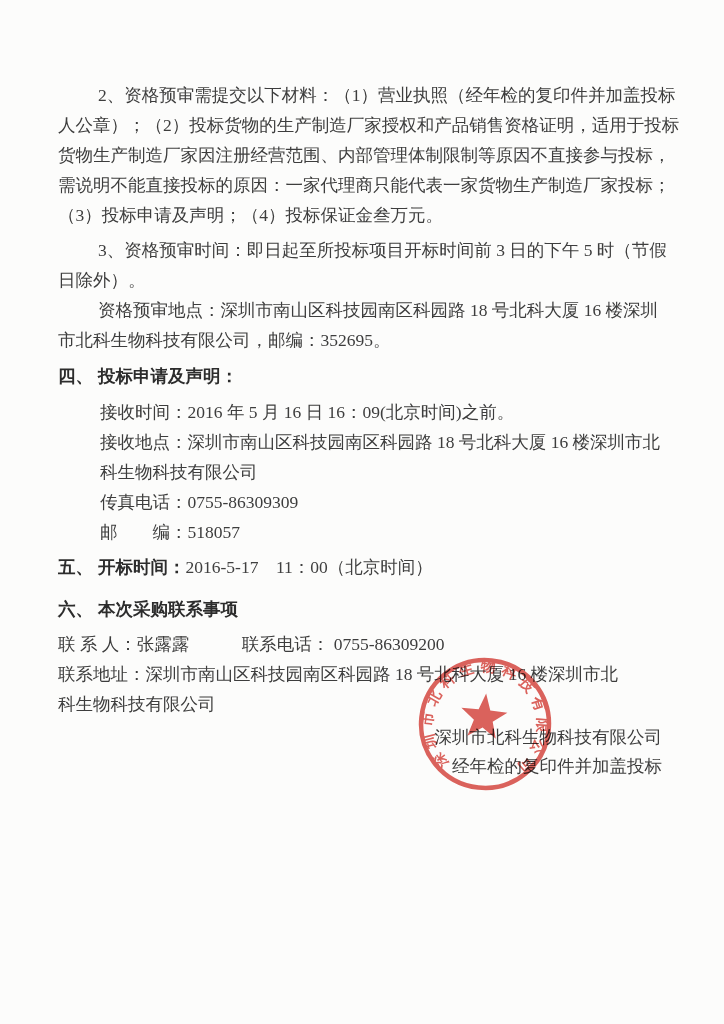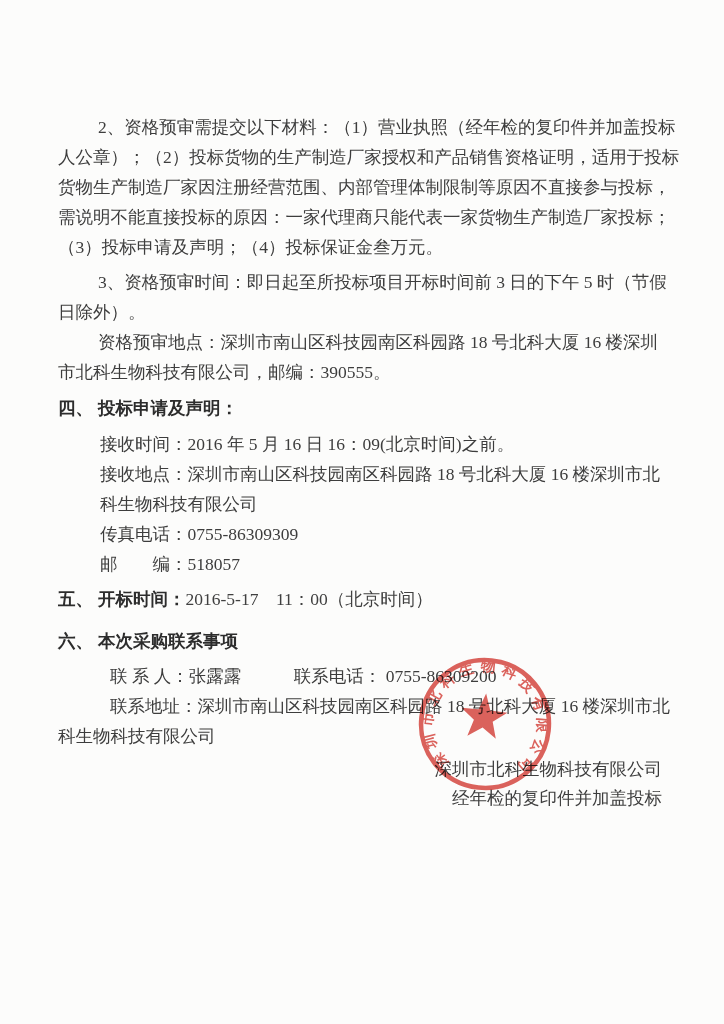--- a/index.html
+++ b/index.html
@@ -12,31 +12,31 @@
     width: 724px;
     height: 1024px;
     background: #fcfcfb;
     overflow: hidden;
     font-family: "Liberation Serif", serif;
     color: #3d3d3d;
   }
   .content {
     position: absolute;
     left: 58px;
-    top: 112px;
+    top: 80px;
     width: 608px;
     font-size: 17.5px;
   }
   .ln {
     line-height: 30px;
     white-space: nowrap;
   }
   .ind1 { padding-left: 40px; }      
   .blk4 { margin-left: 42px; }       
-  .blk6 { margin-left: 52px; }       
+  .blk6 { }       
   .gap-sm { margin-top: 5px; }
   .gap-md { margin-top: 6px; }
   .gap-lg { margin-top: 12px; }
   .hrow {
     display: flex;
     line-height: 30px;
     white-space: nowrap;
   }
   .marker {
     flex: 0 0 40px;
@@ -81,21 +81,21 @@
     <div class="ln ind1">2、资格预审需提交以下材料：（1）营业执照（经年检的复印件并加盖投标</div>
     <div class="ln">人公章）；（2）投标货物的生产制造厂家授权和产品销售资格证明，适用于投标</div>
     <div class="ln">货物生产制造厂家因注册经营范围、内部管理体制限制等原因不直接参与投标，</div>
     <div class="ln">需说明不能直接投标的原因：一家代理商只能代表一家货物生产制造厂家投标；</div>
     <div class="ln">（3）投标申请及声明；（4）投标保证金叁万元。</div>
 
     <div class="ln ind1 gap-sm">3、资格预审时间：即日起至所投标项目开标时间前 3 日的下午 5 时（节假</div>
     <div class="ln">日除外）。</div>
 
     <div class="ln ind1">资格预审地点：深圳市南山区科技园南区科园路 18 号北科大厦 16 楼深圳</div>
-    <div class="ln">市北科生物科技有限公司，邮编：390555。</div>
+    <div class="ln">市北科生物科技有限公司，邮编：352695。</div>
 
     <div class="hrow gap-md">
       <span class="marker">四、</span>
       <span class="htitle">投标申请及声明：</span>
     </div>
 
     <div class="ln blk4 gap-md">接收时间：2016 年 5 月 16 日 16：09(北京时间)之前。</div>
     <div class="ln blk4">接收地点：深圳市南山区科技园南区科园路 18 号北科大厦 16 楼深圳市北</div>
     <div class="ln blk4">科生物科技有限公司</div>
     <div class="ln blk4">传真电话：0755-86309309</div>

